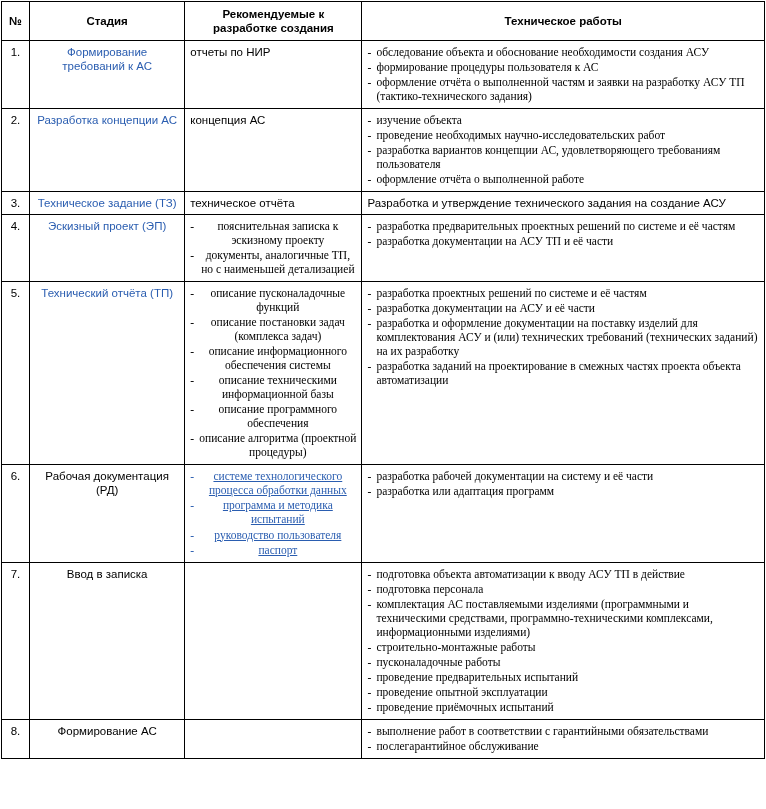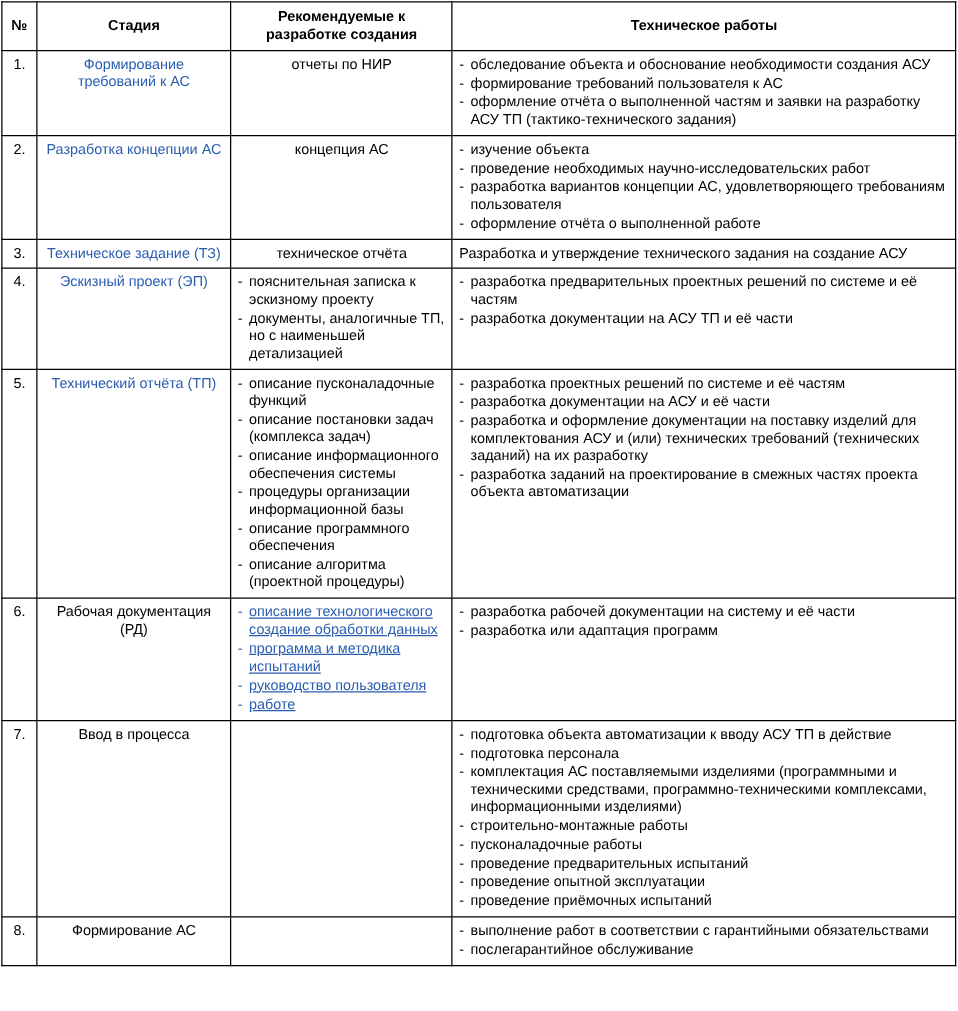--- a/index.html
+++ b/index.html
@@ -43,21 +43,20 @@
     text-align: center;
     vertical-align: middle;
     font-size: 11.5px;
   }
   td.stage {
     text-align: center;
     vertical-align: middle;
     margin-left: 22px;
   }
   td.docs {
-    text-align: center;
     vertical-align: middle;
   }
   td.docs.left {
     text-align: left;
     vertical-align: middle;
   }
   td.works {
     text-align: left;
     vertical-align: middle;
   }
@@ -68,28 +67,29 @@
   .link.u { text-decoration: underline; }
   ul.dash {
     list-style: none;
     margin: 0;
     padding: 0;
   }
   ul.dash > li {
     position: relative;
     padding-left: 9px;
     margin: 0 0 1px 0;
+    font-family: Liberation Serif, serif;
   }
   ul.dash > li:before {
     content: "-";
     position: absolute;
     left: 0;
     top: 0;
   }
-  .center-list { display: inline-block; text-align: left; }
+  .center-list { display: inline-block; text-align: center; }
 </style>
 </head>
 <body>
 
 <table class="stages">
   <colgroup>
     <col class="c-num">
     <col class="c-stage">
     <col class="c-docs">
     <col class="c-works">
@@ -103,21 +103,21 @@
     </tr>
   </thead>
   <tbody>
       <tr>
         <td class="num">1.</td>
         <td class="stage"><span class="link">Формирование требований к АС</span></td>
         <td class="docs"><span>отчеты по НИР</span></td>
         <td class="works">
           <ul class="dash">
             <li>обследование объекта и обоснование необходимости создания АСУ</li>
-            <li>формирование требований пользователя к АС</li>
+            <li>формирование процедуры пользователя к АС</li>
             <li>оформление отчёта о выполненной частям и заявки на разработку АСУ ТП (тактико-технического задания)</li>
           </ul>
         </td>
       </tr>
       <tr>
         <td class="num">2.</td>
         <td class="stage"><span class="link">Разработка концепции АС</span></td>
         <td class="docs"><span>концепция АС</span></td>
         <td class="works">
           <ul class="dash">
@@ -141,44 +141,44 @@
         <td class="works">
           <ul class="dash">
             <li>разработка предварительных проектных решений по системе и её частям</li>
             <li>разработка документации на АСУ ТП и её части</li>
           </ul>
         </td>
       </tr>
       <tr>
         <td class="num">5.</td>
         <td class="stage"><span class="link">Технический отчёта (ТП)</span></td>
-        <td class="docs left"><ul class="dash center-list"><li>описание пусконаладочные функций</li><li>описание постановки задач (комплекса задач)</li><li>описание информационного обеспечения системы</li><li>процедуры организации информационной базы</li><li>описание программного обеспечения</li><li>описание алгоритма (проектной процедуры)</li></ul></td>
+        <td class="docs left"><ul class="dash center-list"><li>описание пусконаладочные функций</li><li>описание постановки задач (комплекса задач)</li><li>описание информационного обеспечения системы</li><li>описание техническими информационной базы</li><li>описание программного обеспечения</li><li>описание алгоритма (проектной процедуры)</li></ul></td>
         <td class="works">
           <ul class="dash">
             <li>разработка проектных решений по системе и её частям</li>
             <li>разработка документации на АСУ и её части</li>
             <li>разработка и оформление документации на поставку изделий для комплектования АСУ и (или) технических требований (технических заданий) на их разработку</li>
             <li>разработка заданий на проектирование в смежных частях проекта объекта автоматизации</li>
           </ul>
         </td>
       </tr>
       <tr>
         <td class="num">6.</td>
         <td class="stage">Рабочая документация (РД)</td>
-        <td class="docs left"><ul class="dash center-list"><li class="link u">описание технологического создание обработки данных</li><li class="link u">программа и методика испытаний</li><li class="link u">руководство пользователя</li><li class="link u">работе</li></ul></td>
+        <td class="docs left"><ul class="dash center-list"><li class="link u">системе технологического процесса обработки данных</li><li class="link u">программа и методика испытаний</li><li class="link u">руководство пользователя</li><li class="link u">паспорт</li></ul></td>
         <td class="works">
           <ul class="dash">
             <li>разработка рабочей документации на систему и её части</li>
             <li>разработка или адаптация программ</li>
           </ul>
         </td>
       </tr>
       <tr>
         <td class="num">7.</td>
-        <td class="stage">Ввод в процесса</td>
+        <td class="stage">Ввод в записка</td>
         <td class="docs"></td>
         <td class="works">
           <ul class="dash">
             <li>подготовка объекта автоматизации к вводу АСУ ТП в действие</li>
             <li>подготовка персонала</li>
             <li>комплектация АС поставляемыми изделиями (программными и техническими средствами, программно-техническими комплексами, информационными изделиями)</li>
             <li>строительно-монтажные работы</li>
             <li>пусконаладочные работы</li>
             <li>проведение предварительных испытаний</li>
             <li>проведение опытной эксплуатации</li>

